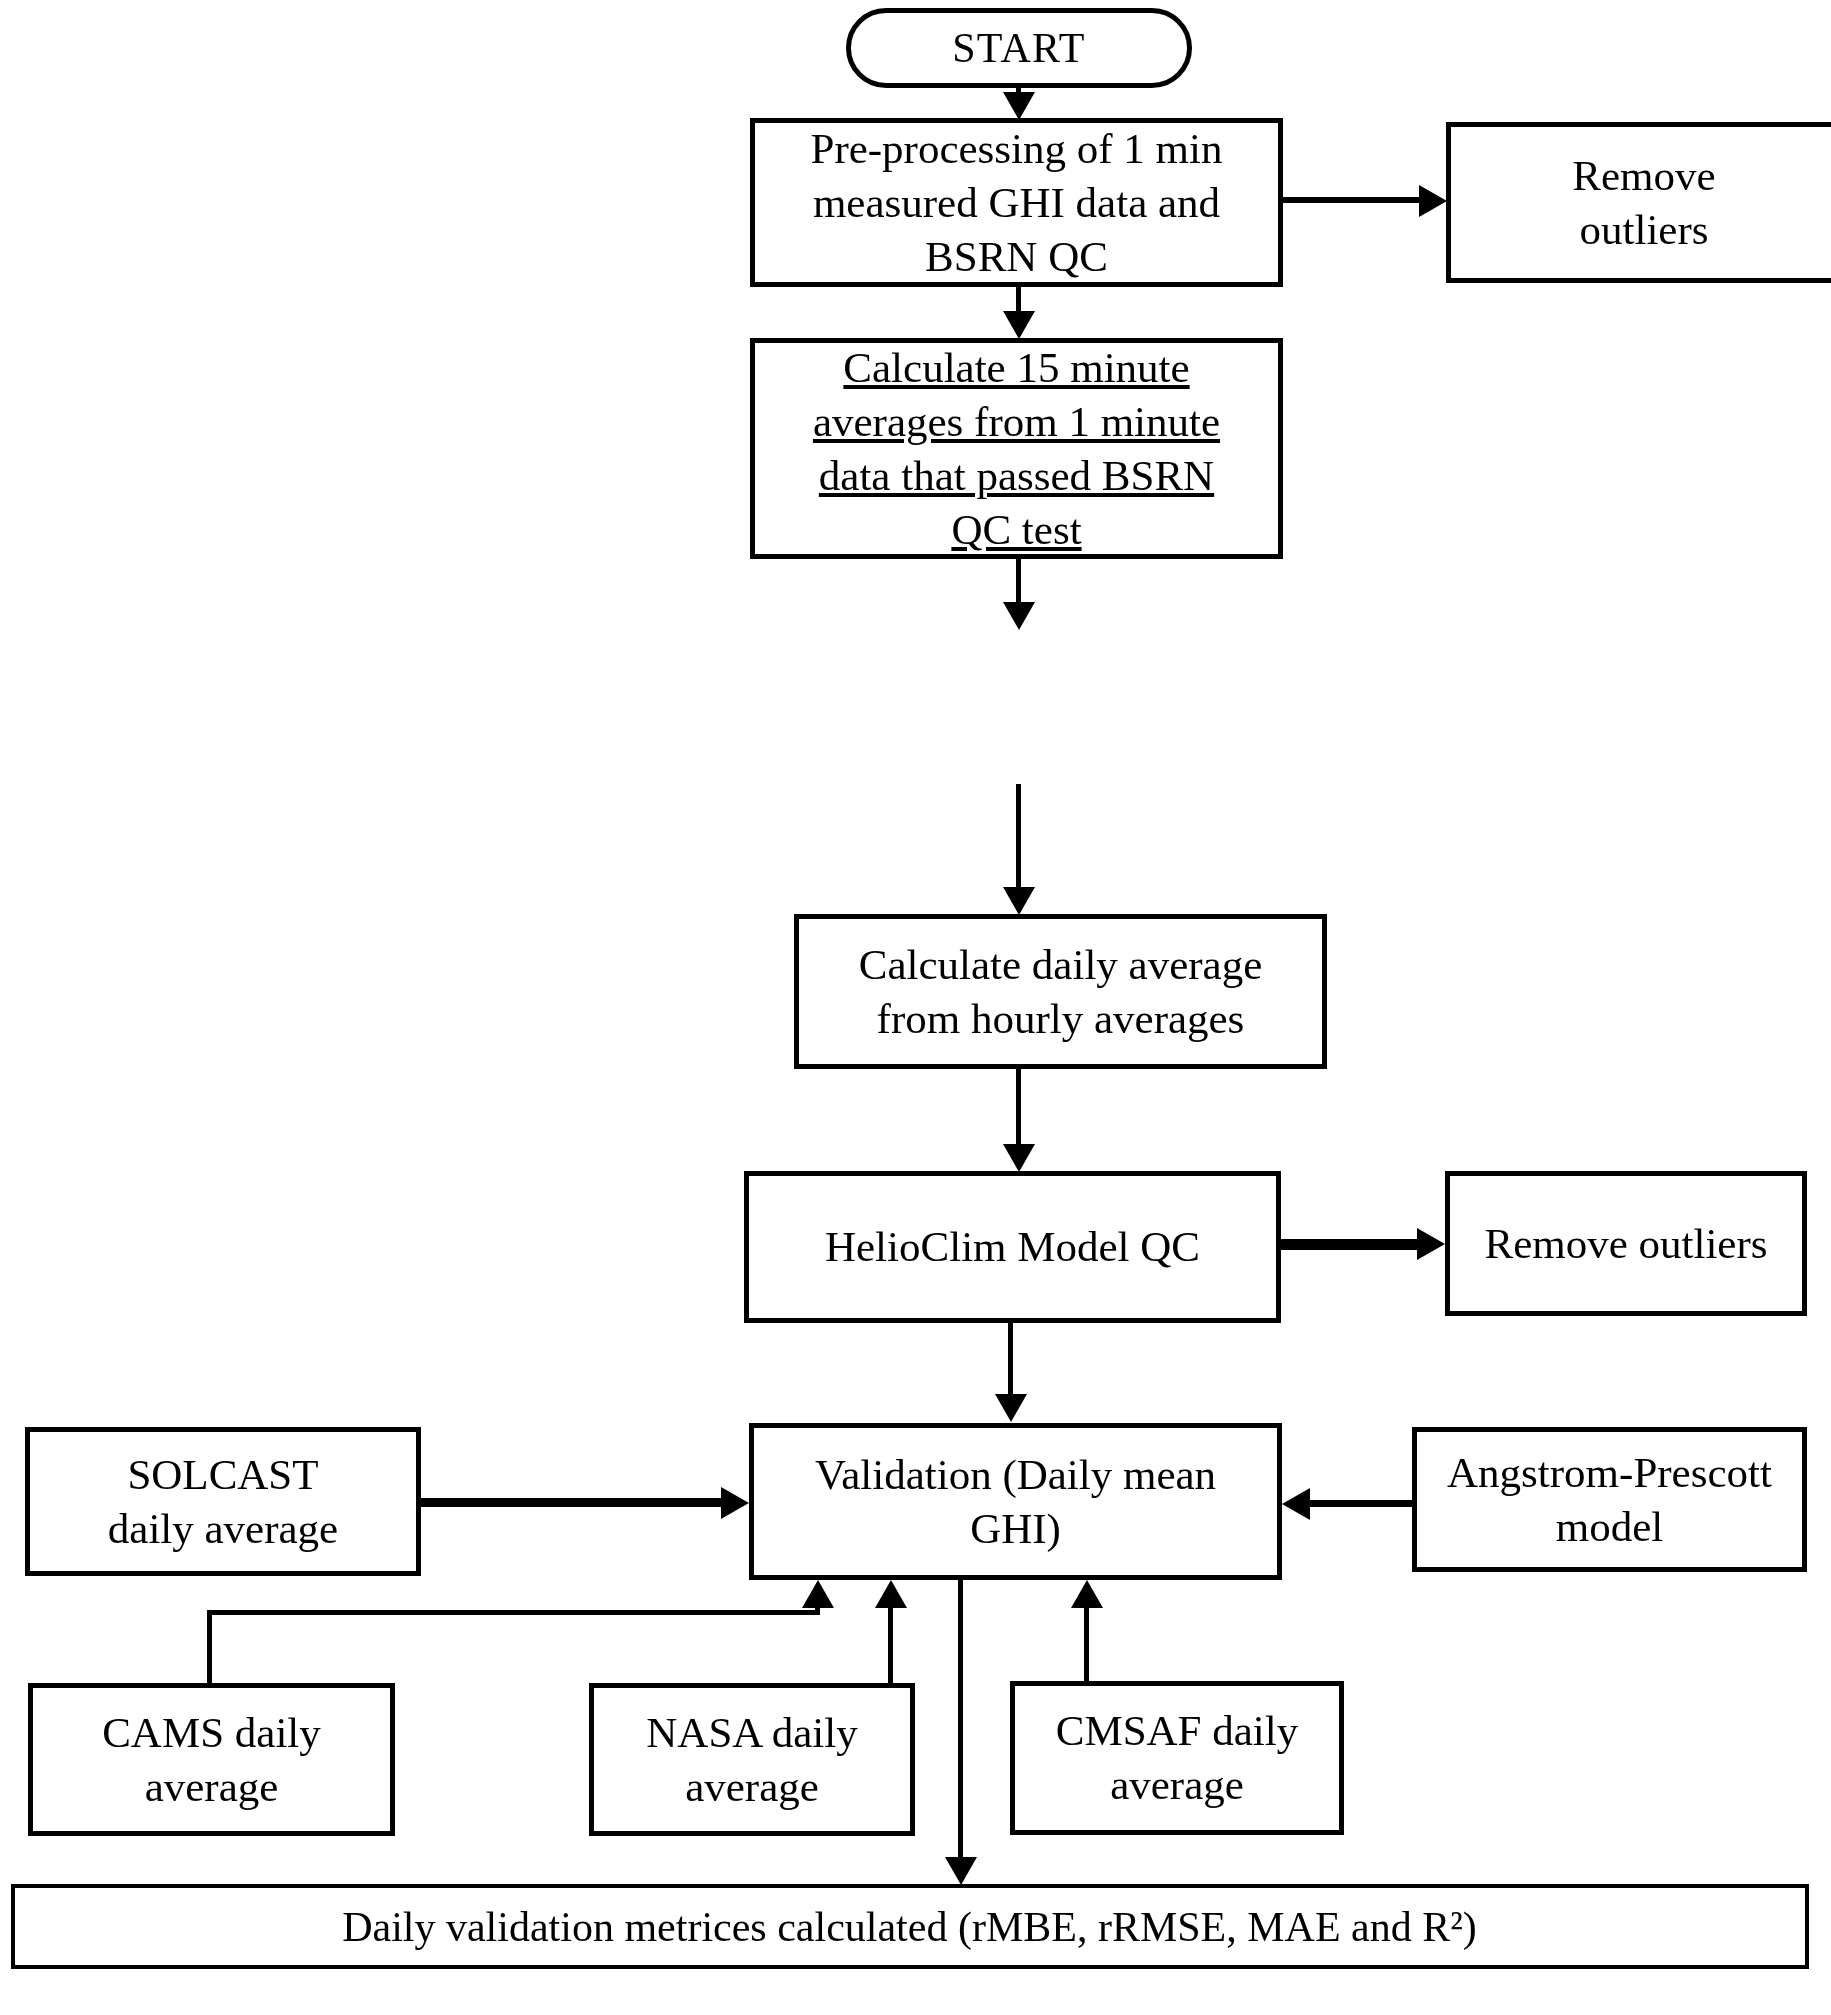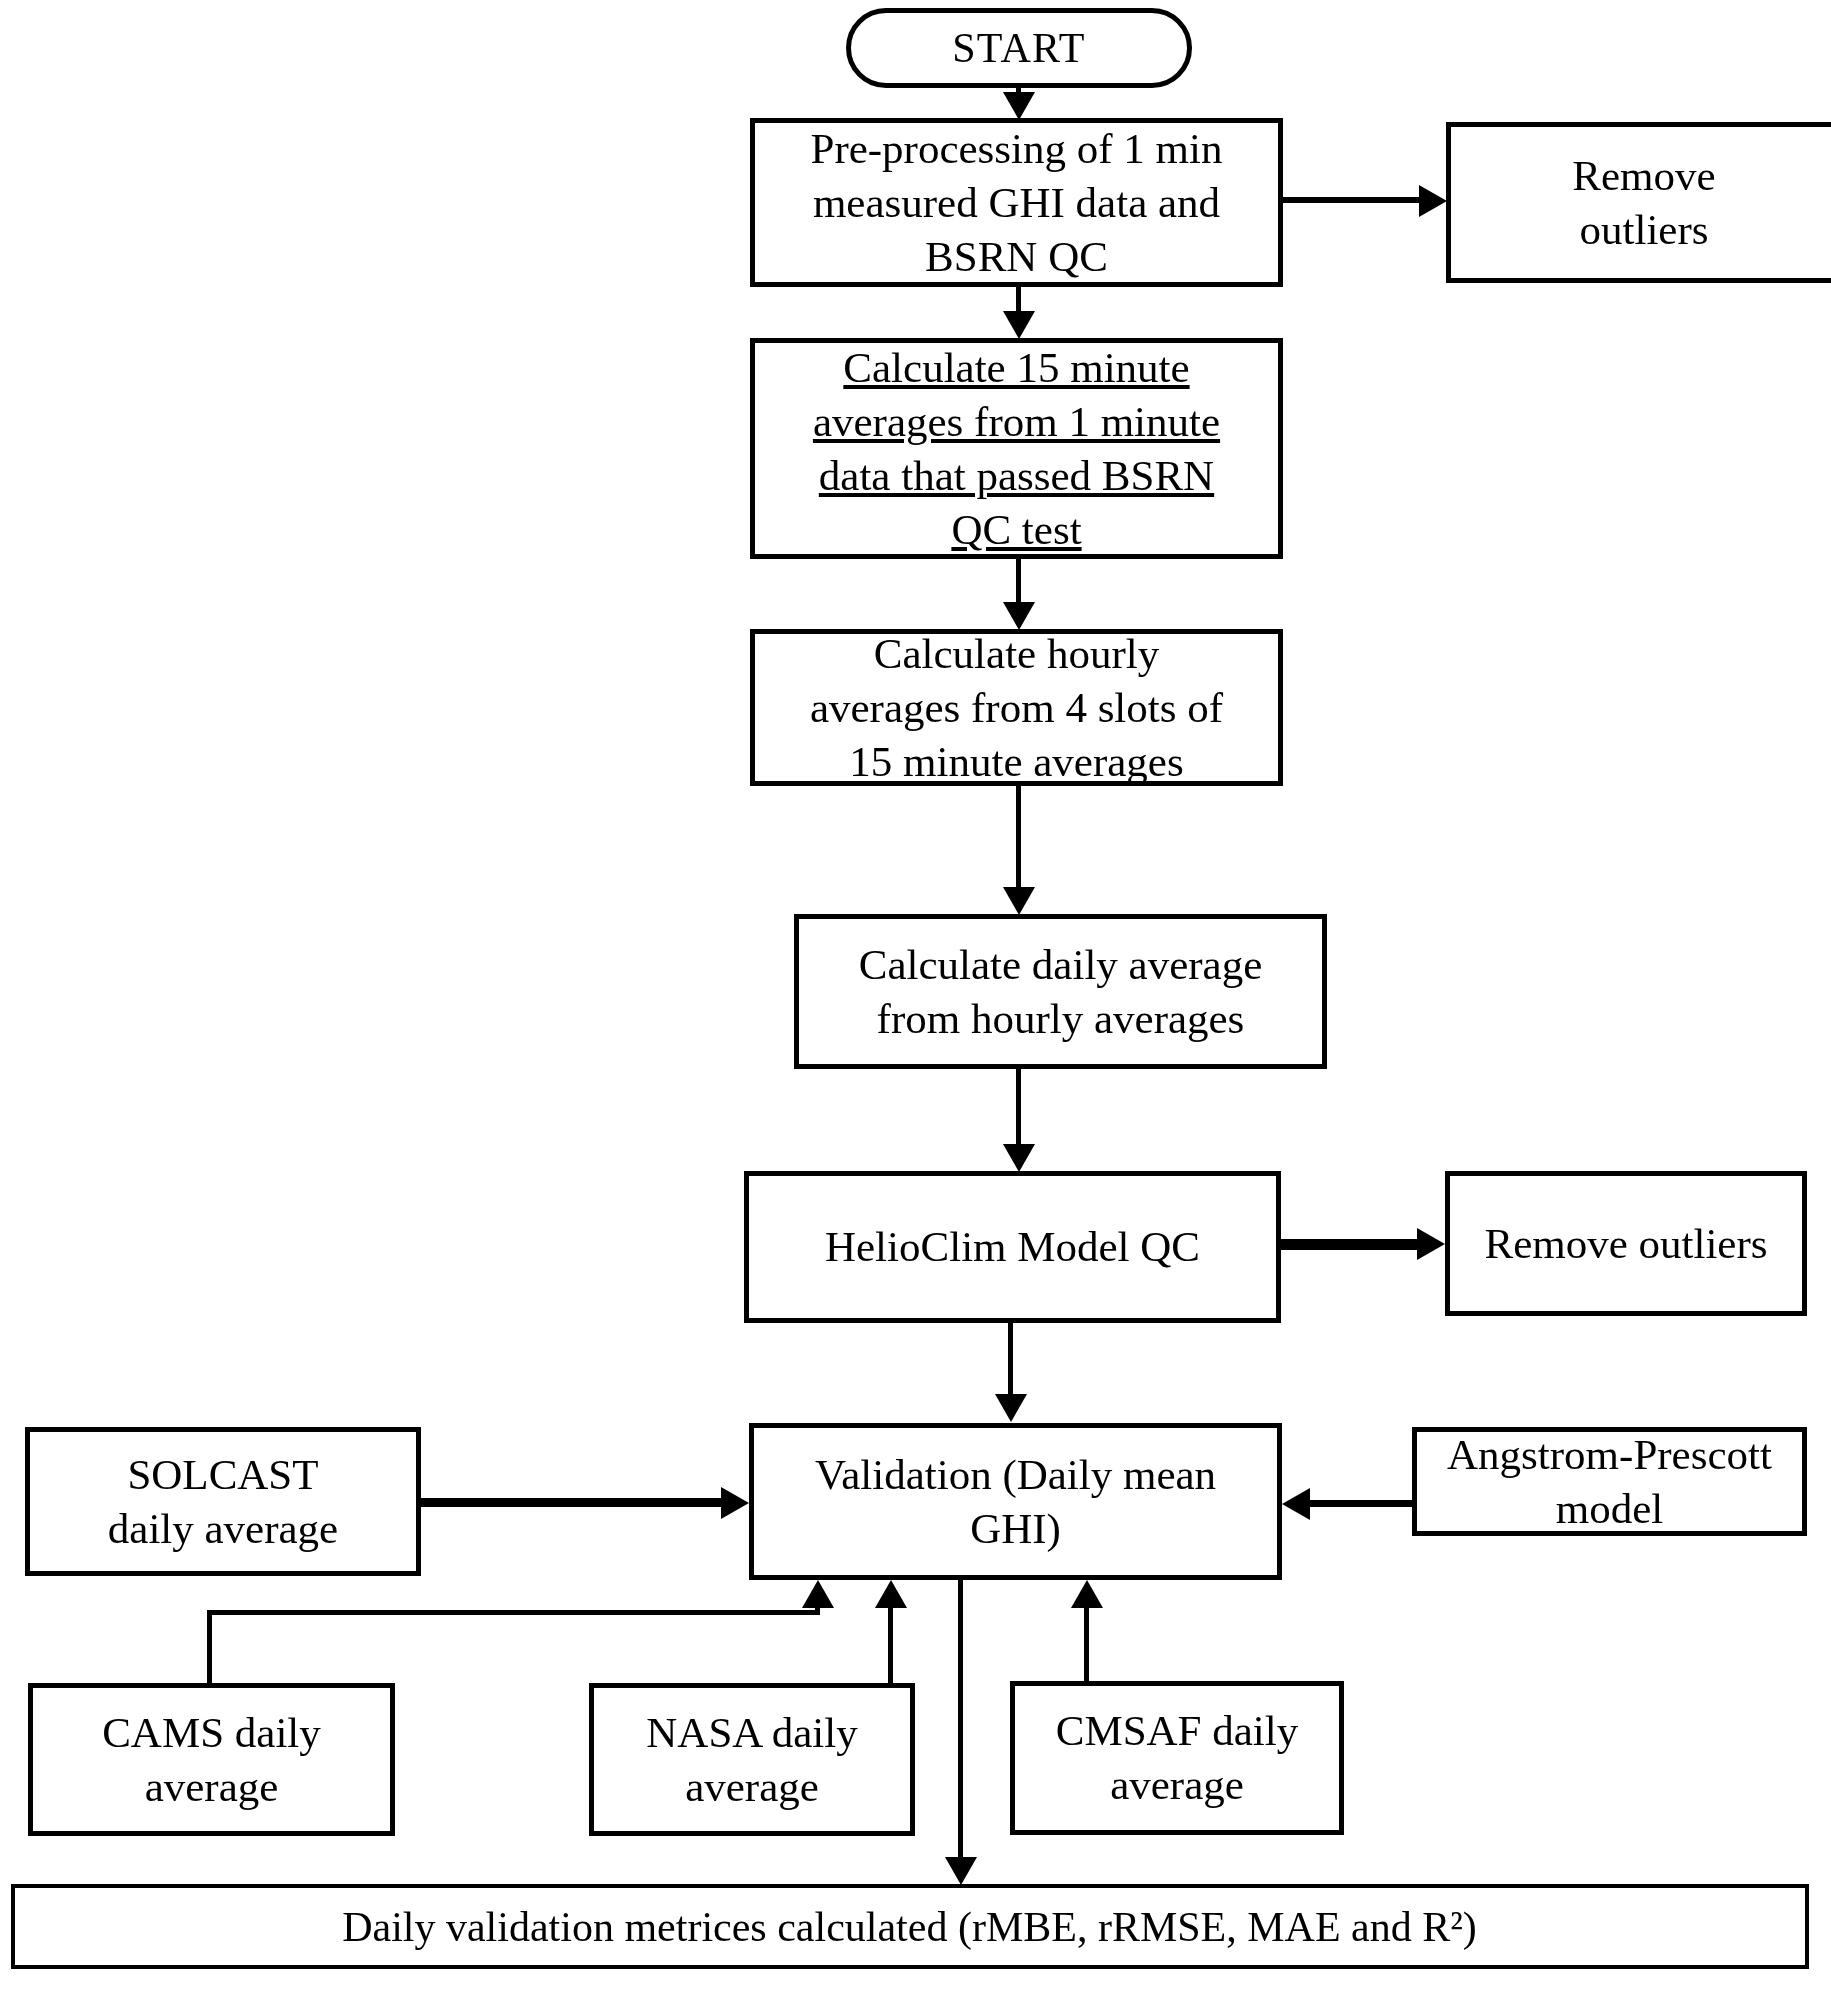--- a/index.html
+++ b/index.html
@@ -80,38 +80,35 @@
 BSRN QC</div>
 
   <div class="node" style="left:1446px; top:122px; width:396px; height:161px;">Remove
 outliers</div>
 
   <div class="node" style="left:750px; top:338px; width:533px; height:221px;text-decoration:underline;">Calculate 15 minute
 averages from 1 minute
 data that passed BSRN
 QC test</div>
 
-  <div class="node" style="left:750px; top:629px; width:533px; height:157px;">Calculate hourly
-averages from 4 slots of
-15 minute averages</div>
 
   <div class="node" style="left:750px; top:914px; width:533px; height:155px;margin-left:44px;">Calculate daily average
 from hourly averages</div>
 
   <div class="node" style="left:744px; top:1171px; width:537px; height:152px;">HelioClim Model QC</div>
 
   <div class="node" style="left:1445px; top:1171px; width:362px; height:145px;">Remove outliers</div>
 
   <div class="node" style="left:25px; top:1427px; width:396px; height:149px;">SOLCAST
 daily average</div>
 
   <div class="node" style="left:749px; top:1423px; width:533px; height:157px;">Validation (Daily mean
 GHI)</div>
 
-  <div class="node" style="left:1412px; top:1427px; width:395px; height:109px;">Angstrom-Prescott
+  <div class="node" style="left:1412px; top:1427px; width:395px; height:145px;">Angstrom-Prescott
 model</div>
 
   <div class="node" style="left:28px; top:1683px; width:367px; height:153px;">CAMS daily
 average</div>
 
   <div class="node" style="left:589px; top:1683px; width:326px; height:153px;">NASA daily
 average</div>
 
   <div class="node" style="left:1010px; top:1681px; width:334px; height:154px;">CMSAF  daily
 average</div>

